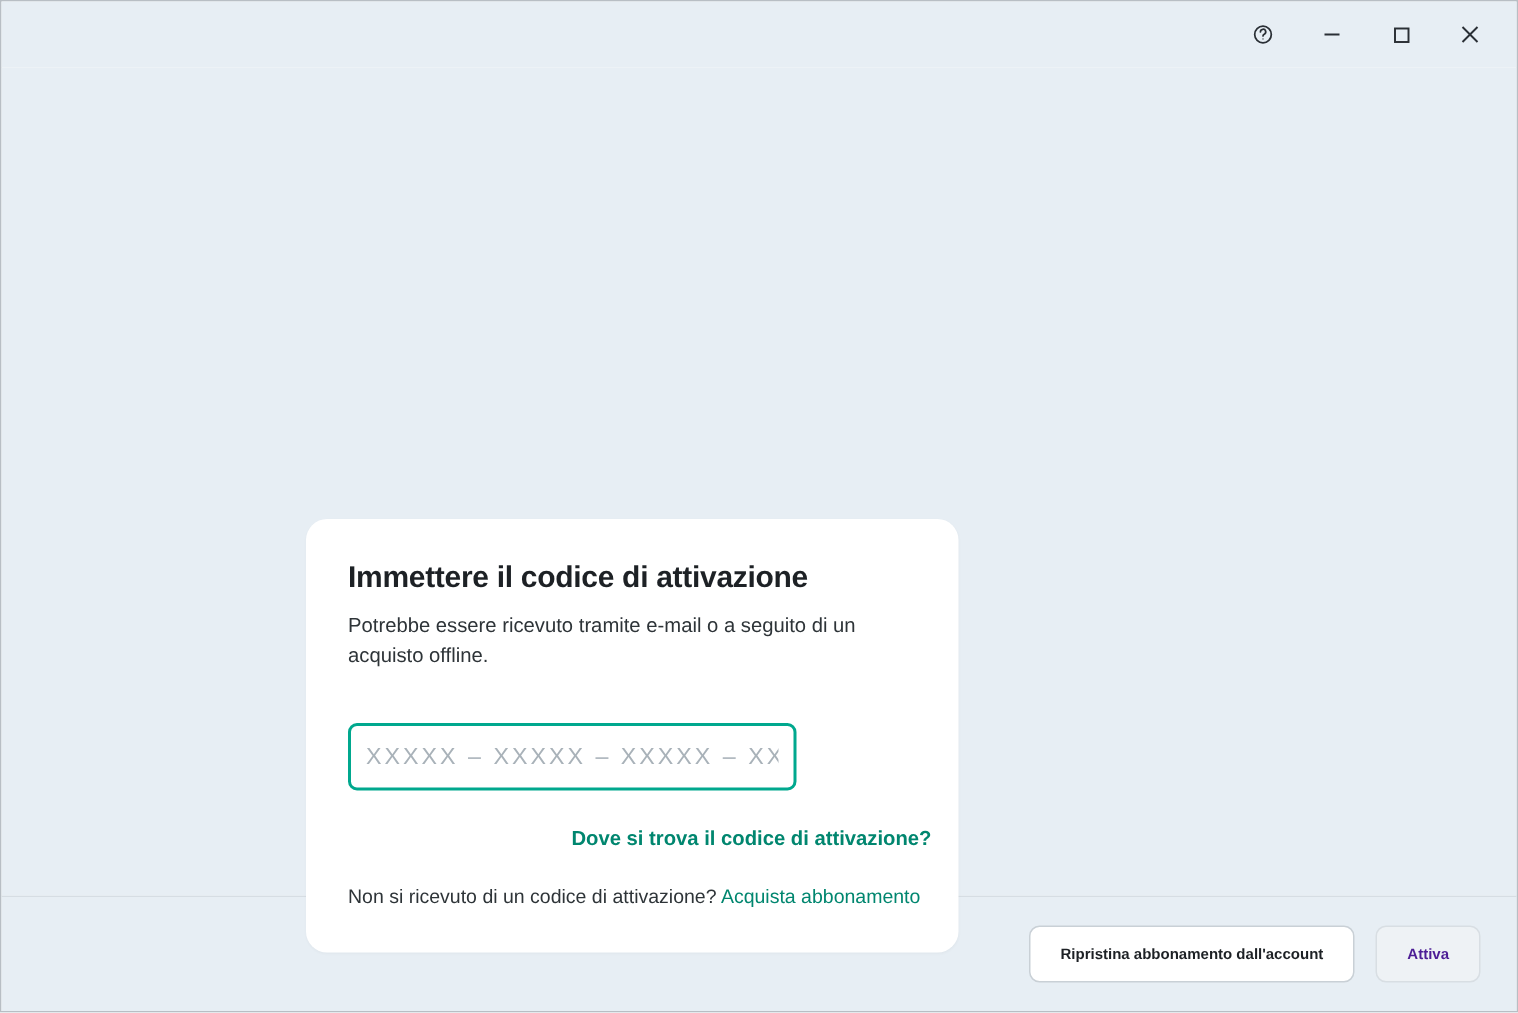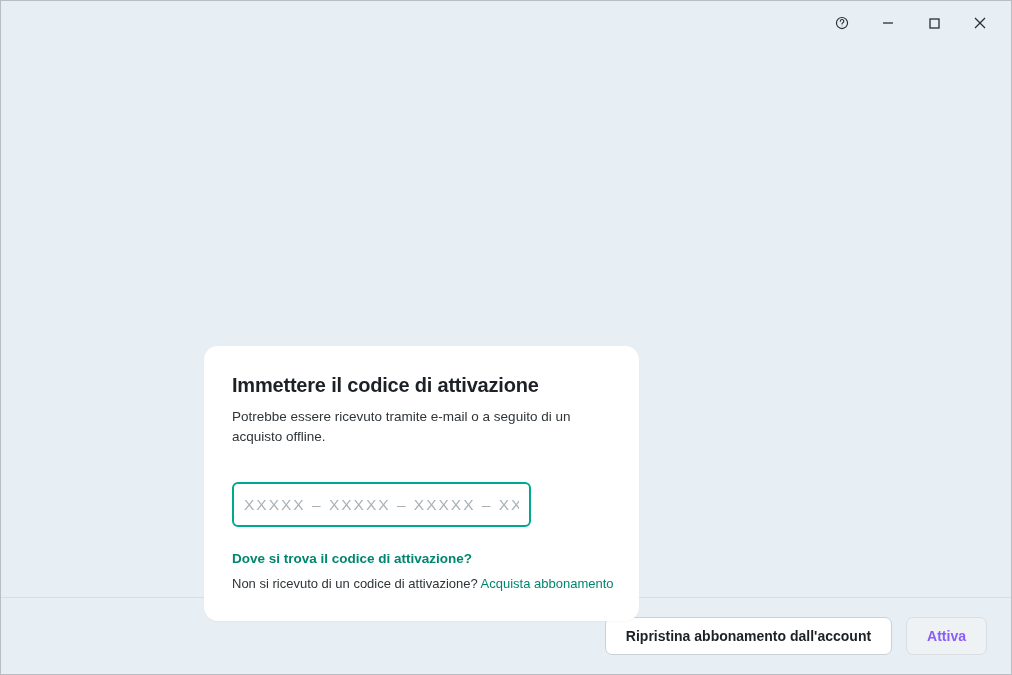--- a/index.html
+++ b/index.html
@@ -81,22 +81,23 @@
       color: #a9b2b9;
       letter-spacing: 2px;
       font-size: 15.5px;
     }
     .help-link {
       display: block;
       font-size: 13.5px;
       font-weight: 700;
       color: #00866f;
       text-decoration: none;
-      margin-bottom: 10px;
+      margin-bottom: 24px;
       cursor: pointer;
+      text-align: right;
     }
     .purchase-row {
       font-size: 13px;
       color: #2e3438;
     }
     .purchase-link {
       color: #00866f;
       text-decoration: none;
       cursor: pointer;
     }
@@ -107,34 +108,34 @@
       display: flex;
       align-items: center;
       justify-content: flex-end;
       padding-right: 24px;
       gap: 14px;
     }
     .btn {
       height: 38px;
       padding: 0 20px;
       border-radius: 7px;
-      font-size: 14px;
+      font-size: 10px;
       font-weight: 600;
       cursor: pointer;
       font-family: inherit;
     }
     .btn-secondary {
       background: #ffffff;
       border: 1px solid #c9d0d6;
       color: #1d2125;
     }
     .btn-disabled {
       background: #eef2f5;
       border: 1px solid #d8dee3;
-      color: #8b5cf6;
+      color: #4c1d95;
       cursor: default;
     }
   </style>
 </head>
 <body>
 
 <div class="window">
 
   <div class="titlebar">
     <div class="titlebar-btn">

